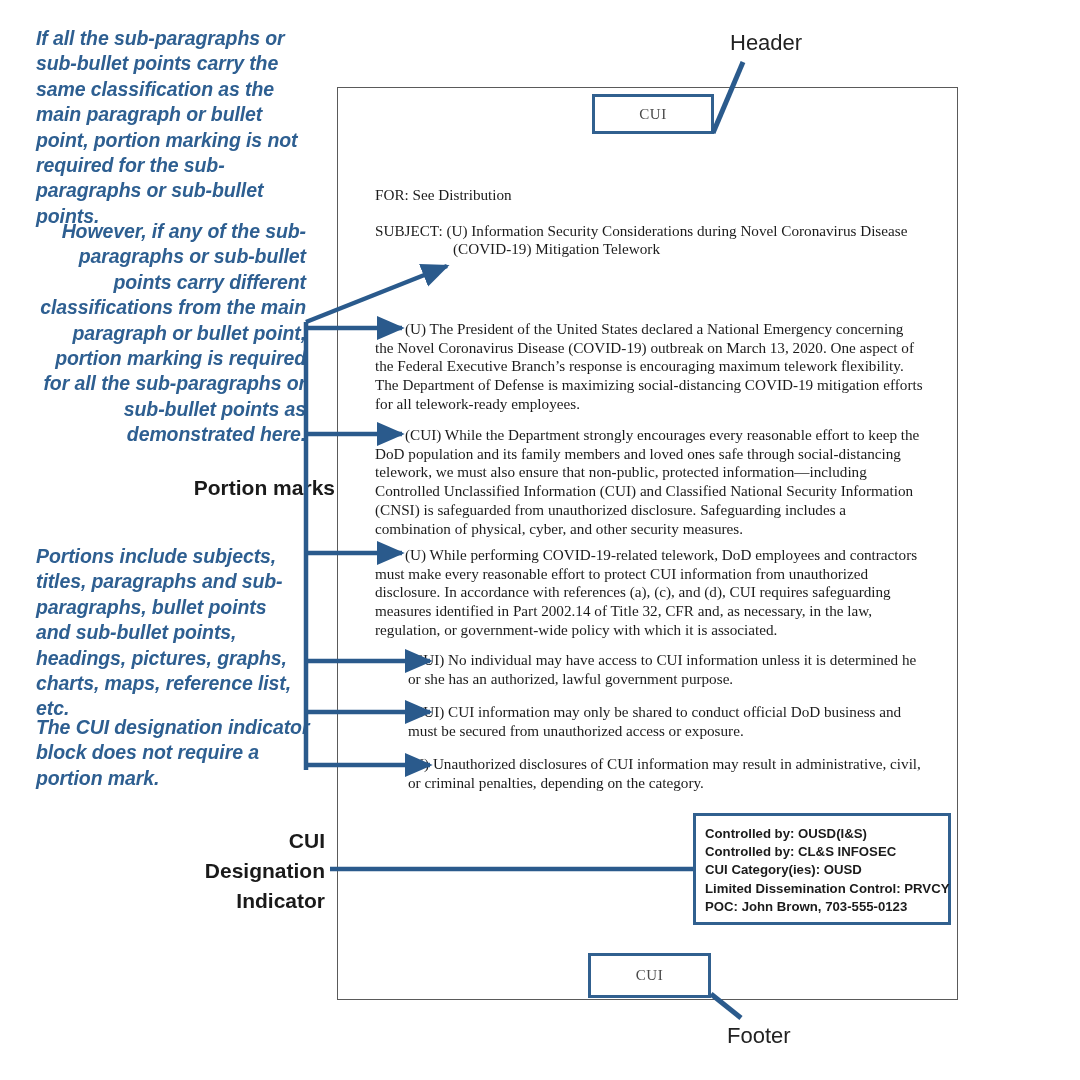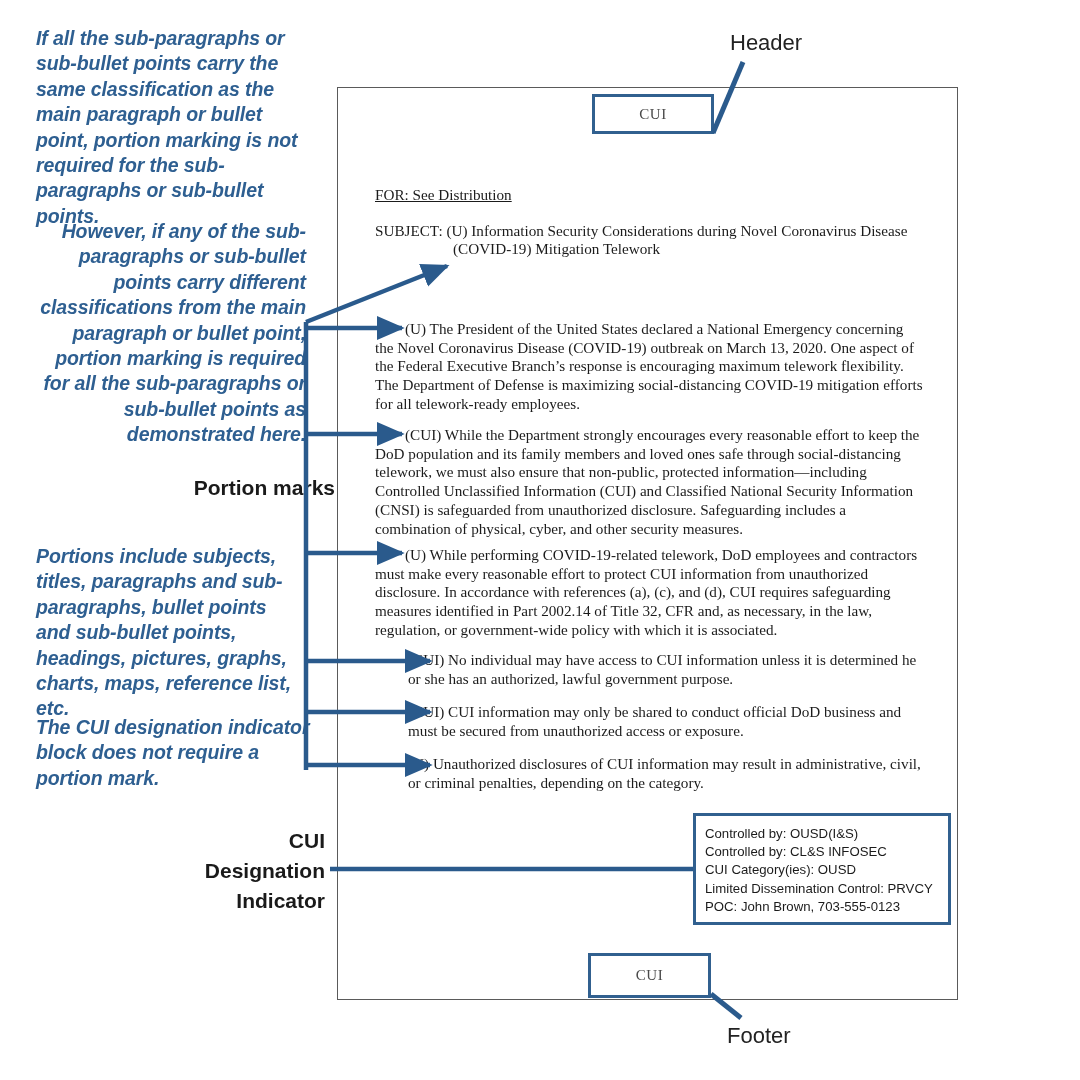--- a/index.html
+++ b/index.html
@@ -93,21 +93,21 @@
   
   .memo {
     position: absolute;
     font-family: "Liberation Serif", serif;
     color: #1b1b1b;
     font-size: 15.2px;
     line-height: 18.6px;
     text-align: left;
   }
   .memo-head { left: 375px; width: 545px; }
-  .memo-head .ln { margin-bottom: 17px; text-decoration: underline; }
+  .memo-head .ln { margin-bottom: 17px; }
   .memo-head .subj-cont { padding-left: 78px; }
 
   .para {
     position: absolute;
     left: 375px;
     width: 548px;
     font-family: "Liberation Serif", serif;
     font-size: 15.2px;
     line-height: 18.7px;
     color: #1b1b1b;
@@ -132,21 +132,21 @@
     width: 258px;
     height: 112px;
     border: 3px solid #31608F;
     background: #ffffff;
     box-sizing: border-box;
     padding: 9px 0 0 9px;
     font-family: "Liberation Sans", sans-serif;
     font-size: 13.2px;
     line-height: 18.2px;
     color: #1b1b1b;
-    font-weight: 400;
+    font-weight: 700;
   }
   #desig-block div { white-space: nowrap; }
 
   svg.overlay {
     position: absolute;
     left: 0; top: 0;
     width: 1080px;
     height: 1080px;
     pointer-events: none;
   }

